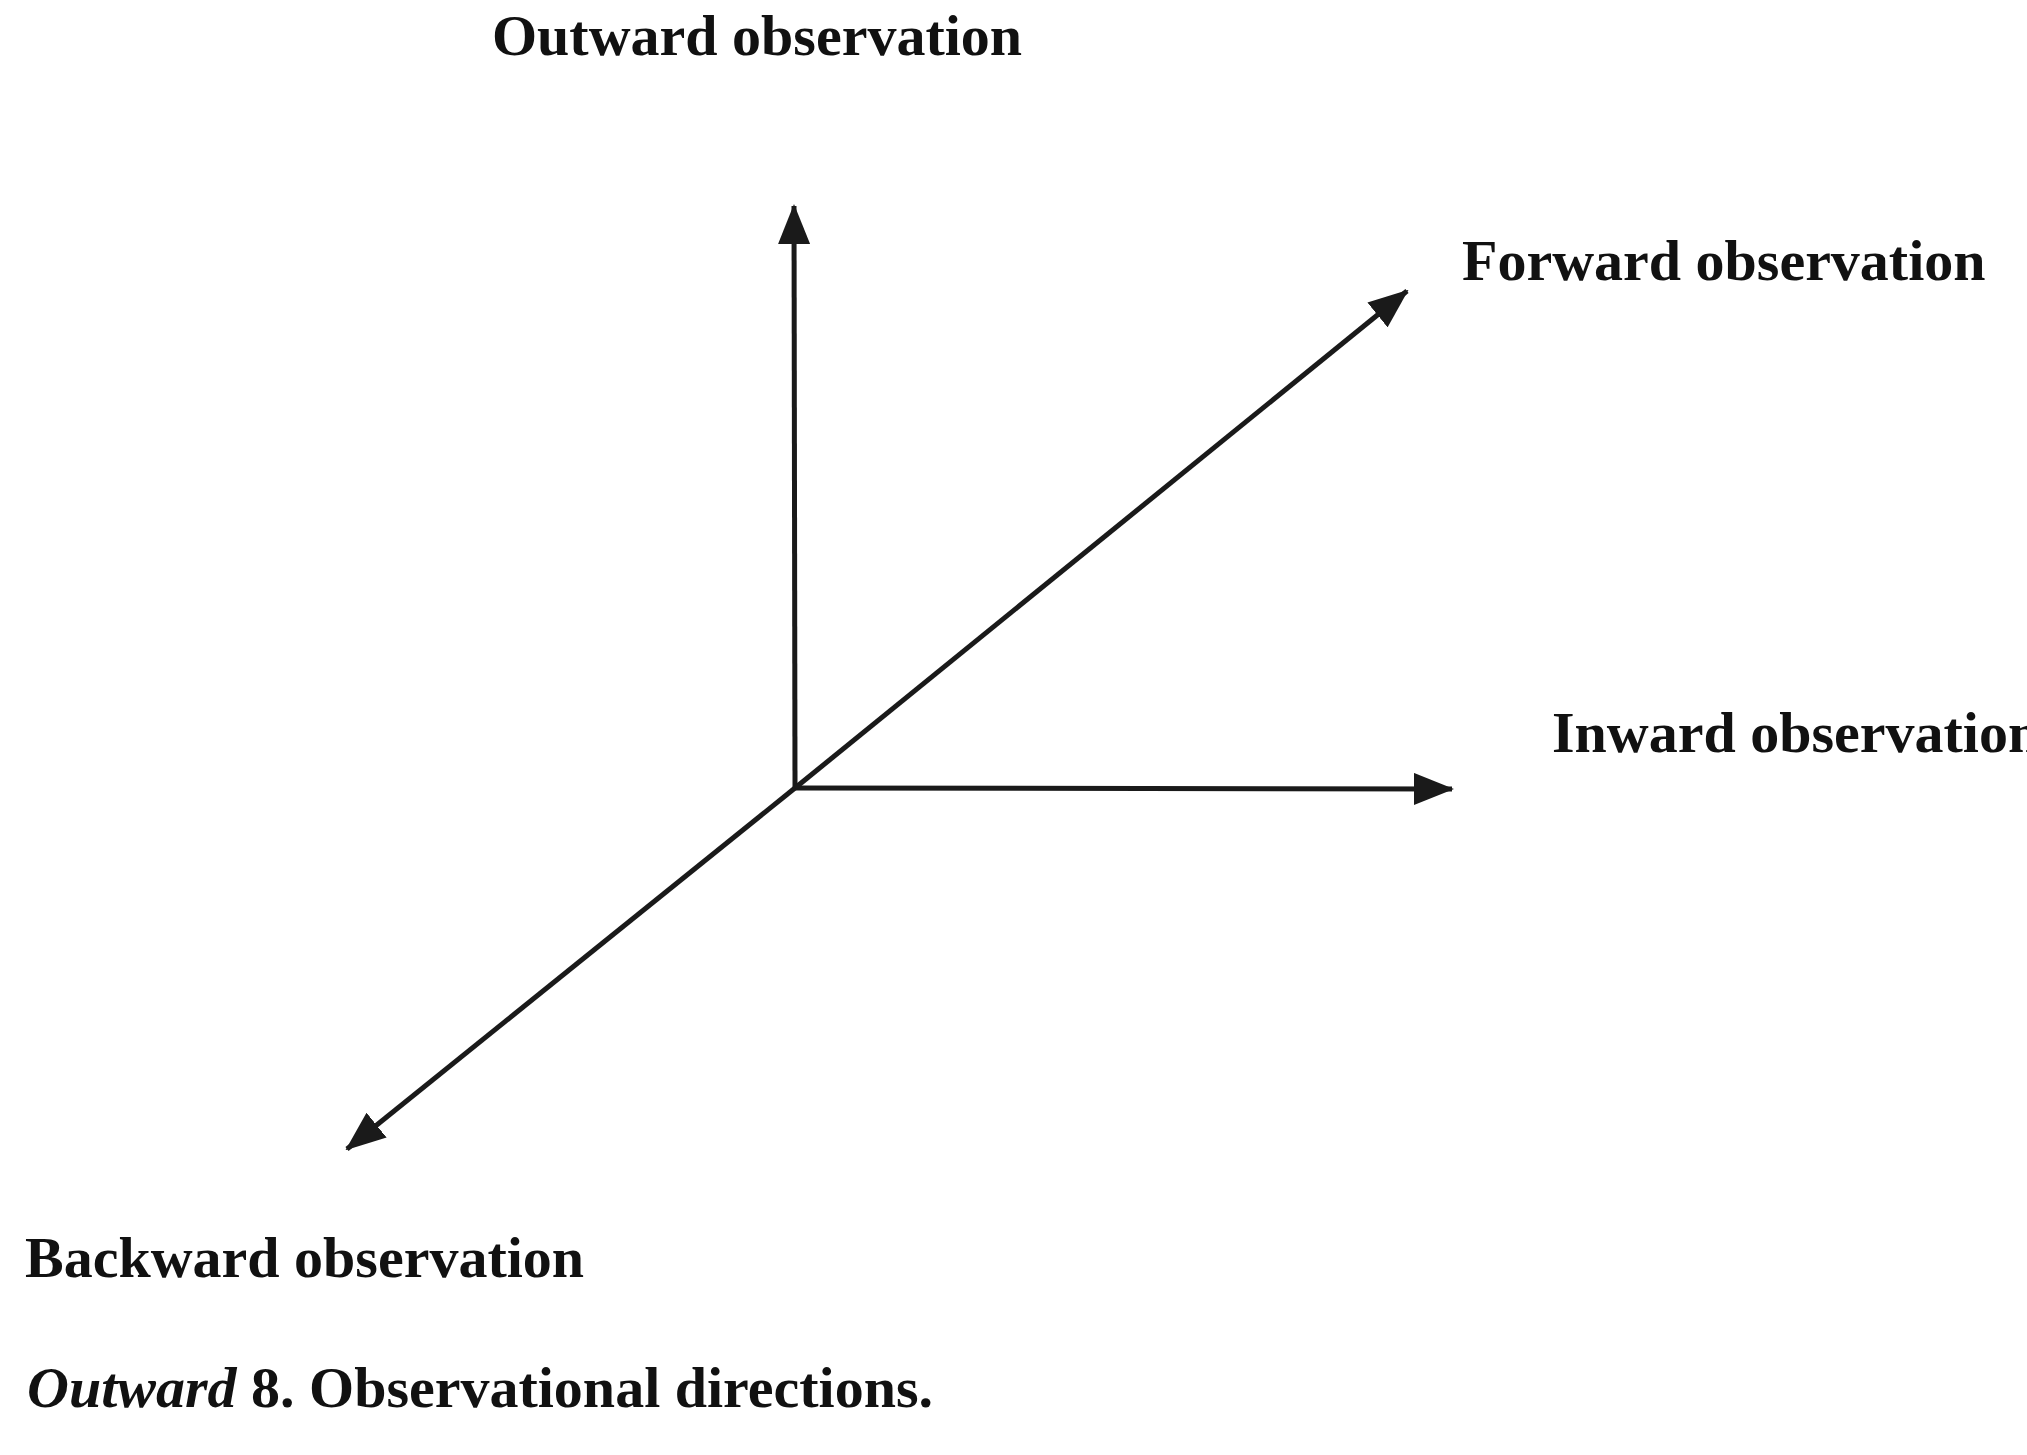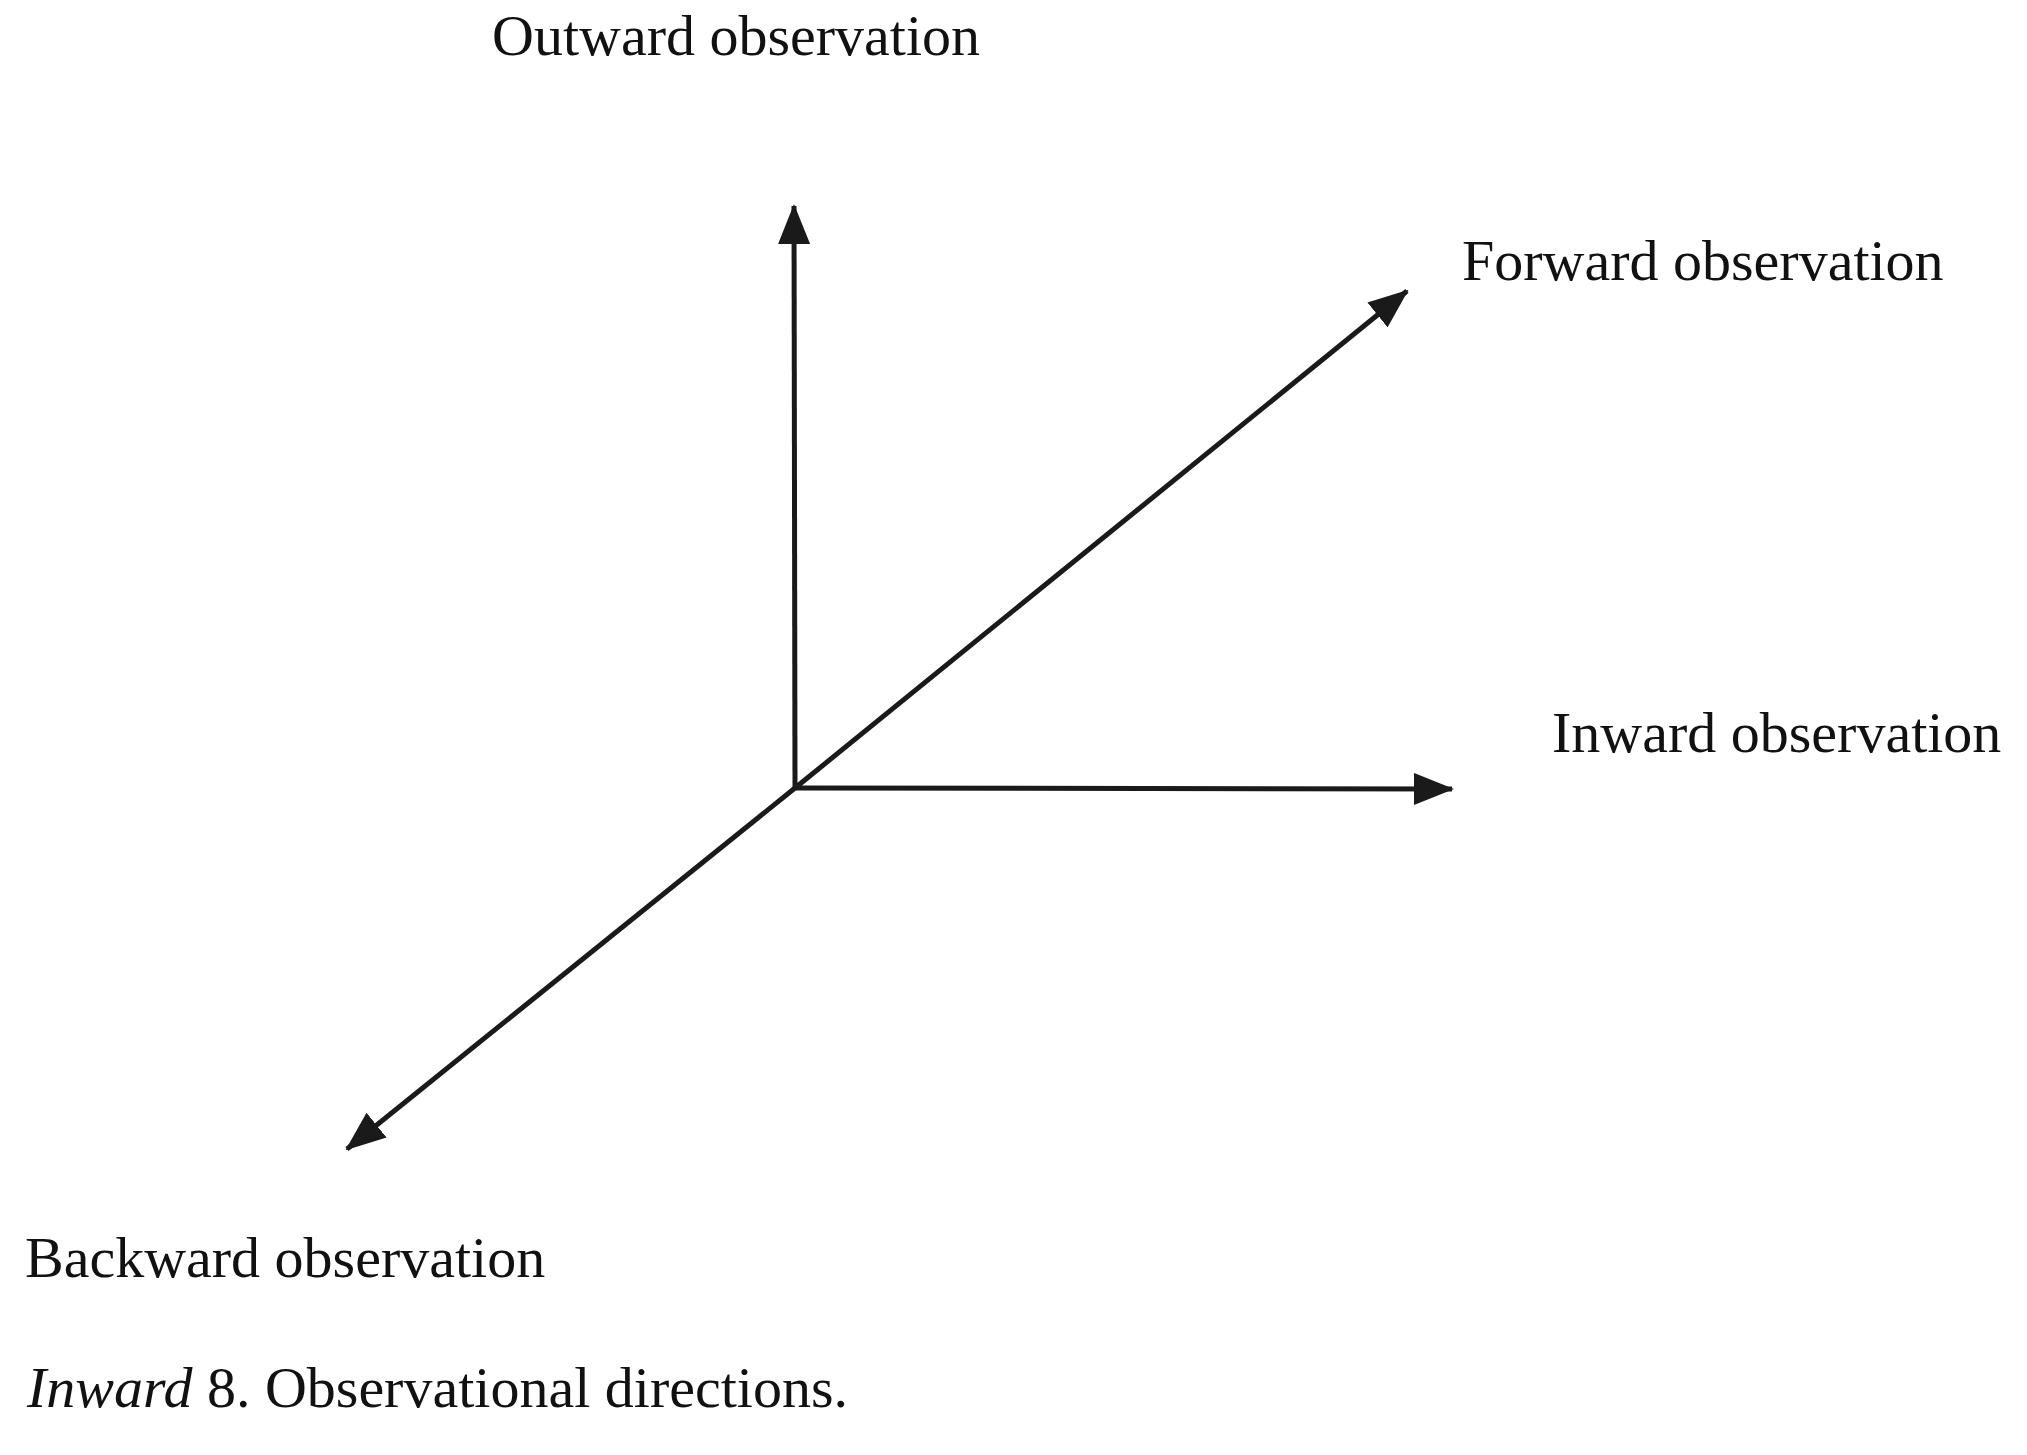--- a/index.html
+++ b/index.html
@@ -12,20 +12,21 @@
     background: var(--bg-color);
   }
   .figure-canvas {
     position: relative;
     width: 2027px;
     height: 1455px;
     background: var(--bg-color);
     overflow: hidden;
     font-family: "Liberation Serif", "DejaVu Serif", serif;
     color: var(--text-color);
+    font-weight: bold;
   }
   .axes-svg {
     position: absolute;
     left: 0;
     top: 0;
     width: 2027px;
     height: 1455px;
   }
   .axes-svg line {
     stroke: var(--line-color);
@@ -81,17 +82,17 @@
 
   <div class="axis-label label-outward">Outward observation</div>
 
   <div class="axis-label label-forward">Forward observation</div>
 
   <div class="axis-label label-inward">Inward observation</div>
 
   <div class="axis-label label-backward">Backward observation</div>
 
   <div class="figure-caption">
-    <span class="caption-italic">Inward</span>
+    <span class="caption-italic">Outward</span>
     <span class="caption-rest">8. Observational directions.</span>
   </div>
 
 </div>
 
 </body></html>

